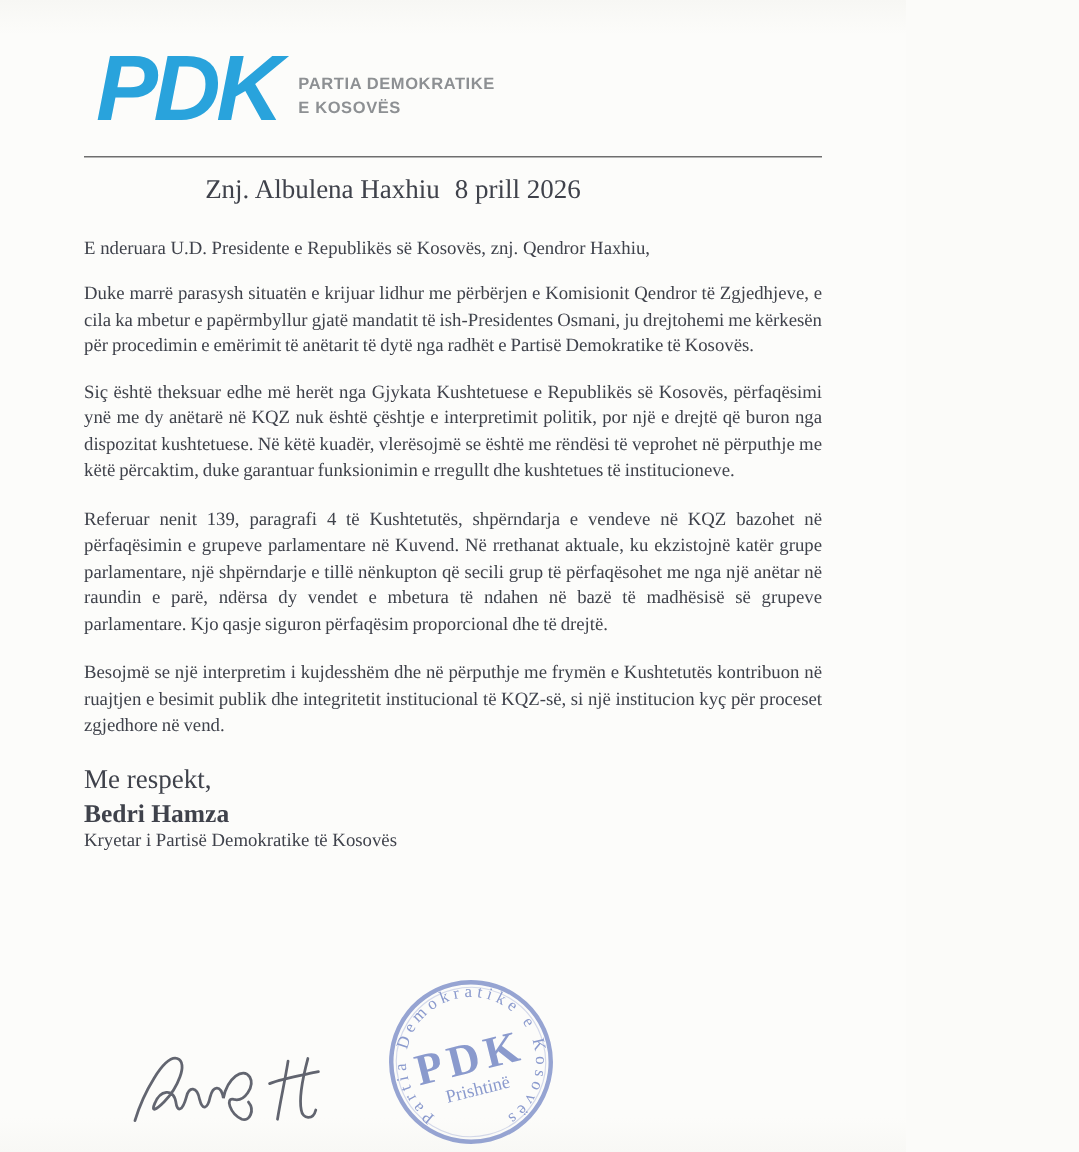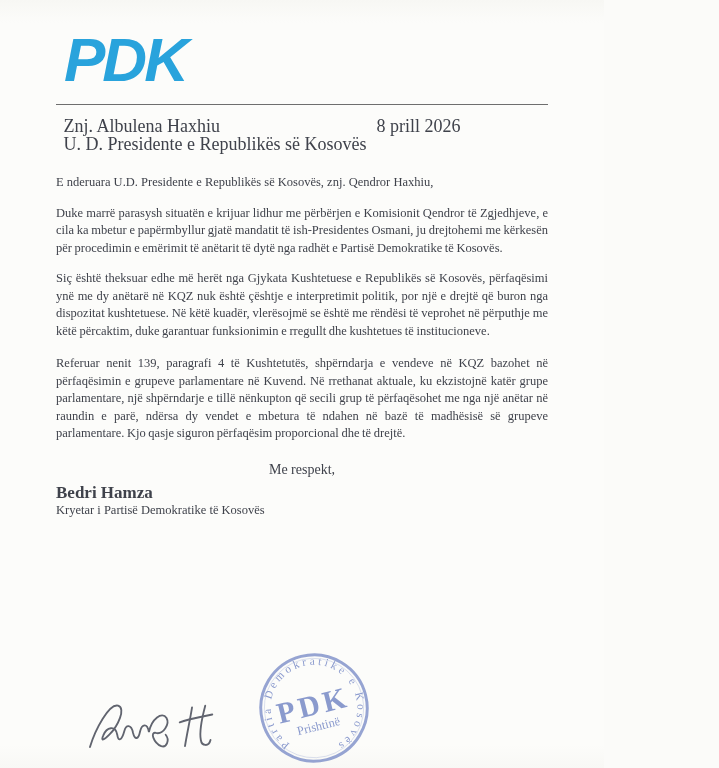--- a/index.html
+++ b/index.html
@@ -60,21 +60,21 @@
     margin: 13px 0 0 0;
     font-size: 12.5px; line-height: 17.5px;
     word-spacing: -0.5px;
     text-align: justify;
     text-align-last: left;
   }
   p.mt12 { margin-top: 12px; }
   p.mt14 { margin-top: 14px; }
   p.mt15 { margin-top: 15px; }
   p.mt16 { margin-top: 16px; }
-  .valediction { margin: 18px 0 0 0; font-size: 14px; line-height: 17.5px; text-align: center; }
+  .valediction { margin: 18px 0 0 0; font-size: 18px; line-height: 17.5px; }
   .signer-name  { margin-top: 6px; font-size: 17px; line-height: 17.5px; font-weight: bold; }
   .signer-title { font-size: 12.5px; line-height: 17.5px; }
   
   .signature {
     position: absolute;
     left: 78px; top: 696px;
     width: 170px; height: 66px;
   }
   .stamp {
     position: absolute;
@@ -86,37 +86,41 @@
   .stamp text { font-family: "Liberation Serif", serif; }
 </style>
 </head>
 <body>
 
 <div class="page">
 
   <header>
     <div class="logo-row">
       <div class="logo">PDK</div>
+      <div class="org">
+        <div>PARTIA DEMOKRATIKE</div>
+        <div>E KOSOVËS</div>
+      </div>
     </div>
     <div class="rule"></div>
   </header>
 
   <div class="addr-row">
     <div>
       <div>Znj. Albulena Haxhiu</div>
-      <div>U. D. Presidente e Republikës së Kosovës</div>
     </div>
     <div class="date">8 prill 2026</div>
   </div>
 
   <p class="salutation">E nderuara U.D. Presidente e Republikës së Kosovës, znj. Qendror Haxhiu,</p>
 
   <p class="body-p">Duke marrë parasysh situatën e krijuar lidhur me përbërjen e Komisionit Qendror të Zgjedhjeve, e cila ka mbetur e papërmbyllur gjatë mandatit të ish-Presidentes Osmani, ju drejtohemi me kërkesën për procedimin e emërimit të anëtarit të dytë nga radhët e Partisë Demokratike të Kosovës.</p>
   <p class="body-p">Siç është theksuar edhe më herët nga Gjykata Kushtetuese e Republikës së Kosovës, përfaqësimi ynë me dy anëtarë në KQZ nuk është çështje e interpretimit politik, por një e drejtë që buron nga dispozitat kushtetuese. Në këtë kuadër, vlerësojmë se është me rëndësi të veprohet në përputhje me këtë përcaktim, duke garantuar funksionimin e rregullt dhe kushtetues të institucioneve.</p>
   <p class="body-p mt15">Referuar nenit 139, paragrafi 4 të Kushtetutës, shpërndarja e vendeve në KQZ bazohet në përfaqësimin e grupeve parlamentare në Kuvend. Në rrethanat aktuale, ku ekzistojnë katër grupe parlamentare, një shpërndarje e tillë nënkupton që secili grup të përfaqësohet me nga një anëtar në raundin e parë, ndërsa dy vendet e mbetura të ndahen në bazë të madhësisë së grupeve parlamentare. Kjo qasje siguron përfaqësim proporcional dhe të drejtë.</p>
+  <p class="body-p mt15">Besojmë se një interpretim i kujdesshëm dhe në përputhje me frymën e Kushtetutës kontribuon në ruajtjen e besimit publik dhe integritetit institucional të KQZ-së, si një institucion kyç për proceset zgjedhore në vend.</p>
 
   <p class="valediction">Me respekt,</p>
   <div class="signer-name">Bedri Hamza</div>
   <div class="signer-title">Kryetar i Partisë Demokratike të Kosovës</div>
 
   <svg class="signature" viewBox="0 0 190 75" fill="none" xmlns="http://www.w3.org/2000/svg">
     <g stroke="#4c505c" stroke-width="2.1" stroke-linecap="round" opacity="0.88">
       <path d="M 12,58 C 18,38 34,8 44,11 C 53,14 44,34 34,44 C 28,50 24,52 27,45
                C 31,35 41,33 43,44 C 44,52 48,51 51,40 C 53,32 59,32 61,42
                C 63,50 67,50 69,40 C 71,32 77,30 79,41

